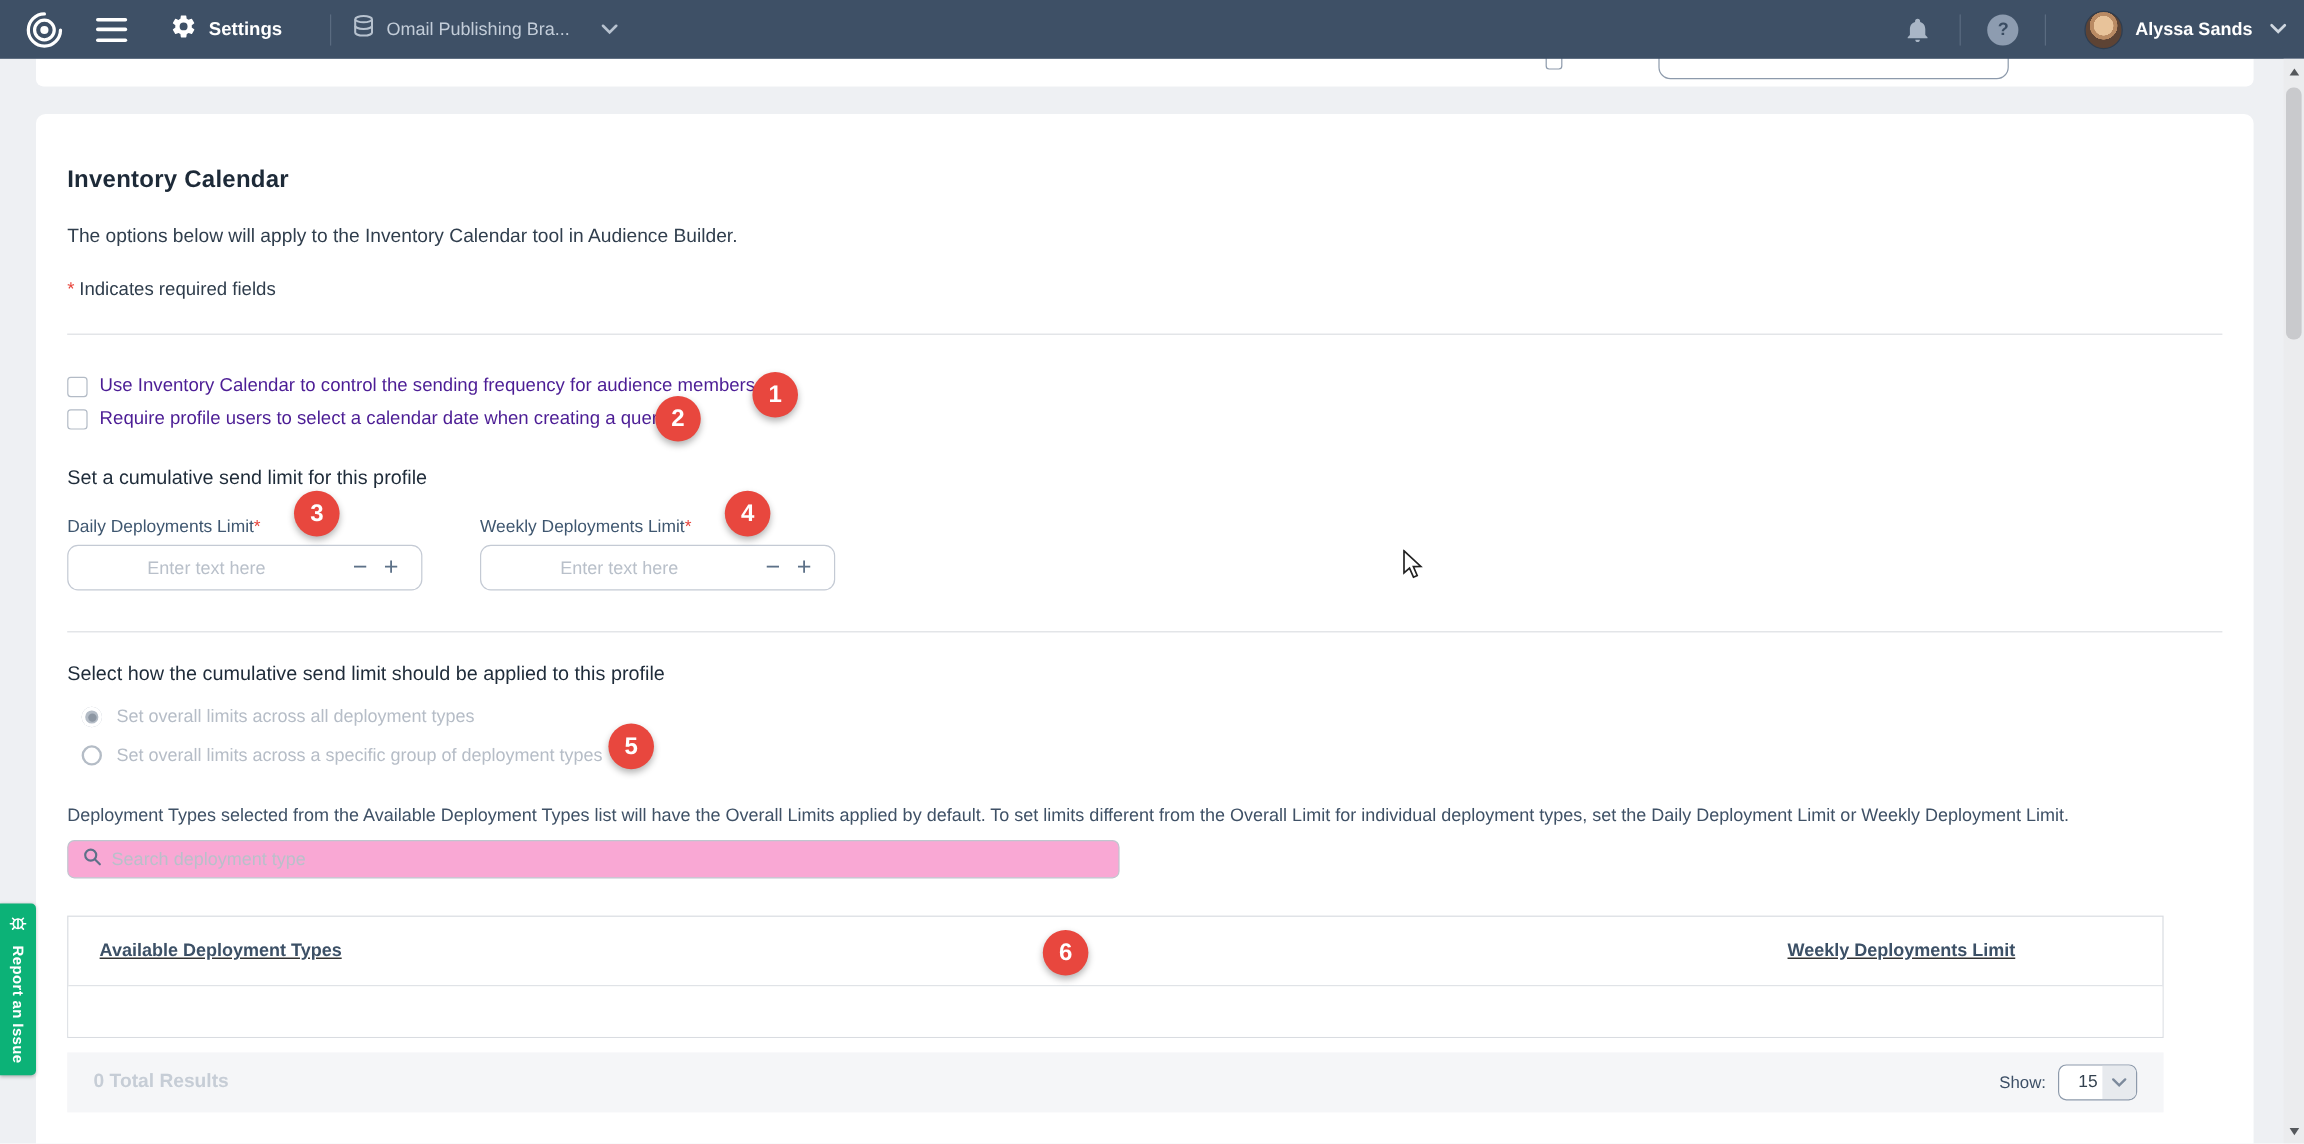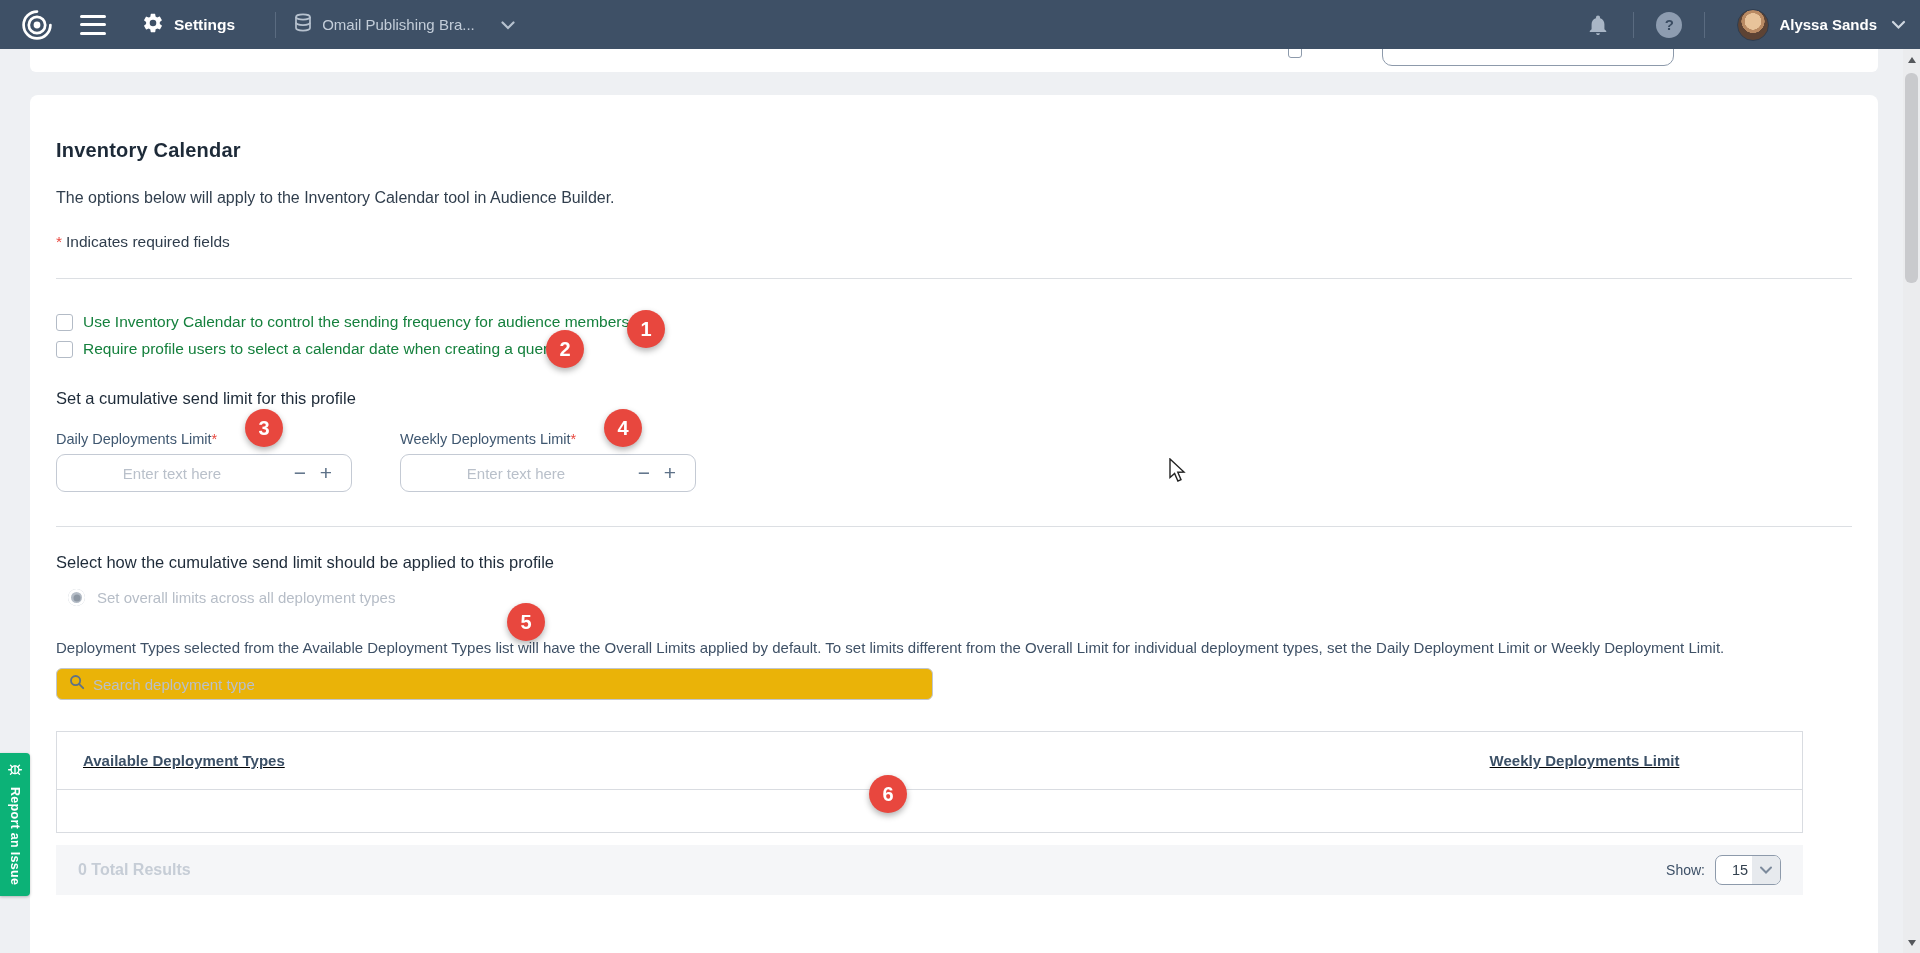--- a/index.html
+++ b/index.html
@@ -42,21 +42,21 @@
   .page-title { font-size:20px; font-weight:bold; color:#1d2a38; letter-spacing:.2px; }
   .intro-text { margin-top:27px; font-size:16px; color:#303e4d; }
   .required-note { margin-top:26px; font-size:15.5px; color:#2f3d4c; }
   .req-star { color:#e8473e; margin-right:4px; }
   .hr { border:none; border-top:1px solid #dcdfe3; margin-top:27px; }
 
   .check-row { display:flex; align-items:center; gap:10px; margin-left:0; }
   .check-row.first { margin-top:34px; }
   .check-row + .check-row { margin-top:9px; }
   .checkbox { width:17px; height:17px; border:1.6px solid #b3bbc6; border-radius:3px; background:#fff; flex:0 0 auto; cursor:pointer; }
-  .check-label { font-size:15.5px; color:#15803d; }
+  .check-label { font-size:15.5px; color:#4c1d95; }
 
   .section-heading { margin-top:31px; font-size:16.5px; color:#1e2b39; }
 
   .limits-row { display:flex; gap:48px; margin-top:23px; }
   .field-group { width:296px; }
   .field-label { font-size:14.5px; color:#3f5770; margin-bottom:7px; }
   .num-field { height:38px; border:1.5px solid #c4cad4; border-radius:9px; display:flex; align-items:center; padding-right:12px; background:#fff; }
   .num-field input { flex:1; min-width:0; border:none; outline:none; height:100%; font-size:15px; text-align:center;
                      color:#0f766e; font-family:"Liberation Sans", sans-serif; background:transparent; }
   .num-field input::placeholder { color:#b9c0ca; }
@@ -69,21 +69,21 @@
   .radio { width:17px; height:17px; border-radius:50%; flex:0 0 auto; position:relative; cursor:pointer; }
   .radio.unselected { border:2px solid #b4bcc6; background:#fff; }
   .radio.selected { background:#b4bcc6; box-shadow:inset 0 0 0 3px #fff; }
   .radio.selected::after { content:""; position:absolute; left:50%; top:50%; width:7px; height:7px;
                            transform:translate(-50%,-50%); border-radius:50%; background:#8d97a3; }
   .radio-label { font-size:15px; color:#b6bdc7; }
 
   .deploy-desc { margin-top:33px; font-size:15px; color:#3f5166; }
 
   .search-box { margin-top:12px; width:877px; height:32px; border:1px solid #c0c6cf; border-radius:6px;
-                display:flex; align-items:center; padding:0 10px 0 12px; background:#eab308; }
+                display:flex; align-items:center; padding:0 10px 0 12px; background:#f9a8d4; }
   .search-box input { flex:1; border:none; outline:none; font-size:15px; color:#33414f;
                       font-family:"Liberation Sans", sans-serif; margin-left:8px; background:transparent; }
   .search-box input::placeholder { color:#b9c0ca; }
 
   .dep-table { margin-top:31px; width:1747px; border:1px solid #d9dce1; }
   .dep-table .thead { display:flex; height:58px; border-bottom:1px solid #d9dce1; align-items:center;text-decoration:underline; }
   .dep-table .th { font-size:15px; font-weight:bold; color:#3c5066; }
   .th.c1 { width:1310px; padding-left:26px; text-align:left; }
   .th.c2 { width:219px; text-align:center; border-left:1px solid #d9dce1; border-right:1px solid #d9dce1; align-self:stretch; display:flex; align-items:center; justify-content:center; }
   .th.c3 { flex:1; text-align:center; }
@@ -232,20 +232,24 @@
   </div>
 
   <hr class="hr" style="margin-top:34px">
 
   <div class="section-heading" style="margin-top:26px">Select how the cumulative send limit should be applied to this profile</div>
 
   <div class="radio-row first">
     <div class="radio selected"></div>
     <span class="radio-label">Set overall limits across all deployment types</span>
   </div>
+  <div class="radio-row">
+    <div class="radio unselected"></div>
+    <span class="radio-label">Set overall limits across a specific group of deployment types</span>
+  </div>
 
   <div class="deploy-desc">Deployment Types selected from the Available Deployment Types list will have the Overall Limits applied by default. To set limits different from the Overall Limit for individual deployment types, set the Daily Deployment Limit or Weekly Deployment Limit.</div>
 
   <div class="search-box">
     <span>
       <svg width="16" height="16" viewBox="0 0 16 16" fill="none" stroke="#5d7188" stroke-width="1.8">
         <circle cx="6.6" cy="6.6" r="4.6"></circle>
           <line x1="10.2" y1="10.2" x2="14.2" y2="14.2" stroke-linecap="round"></line>
       </svg>
     </span>

